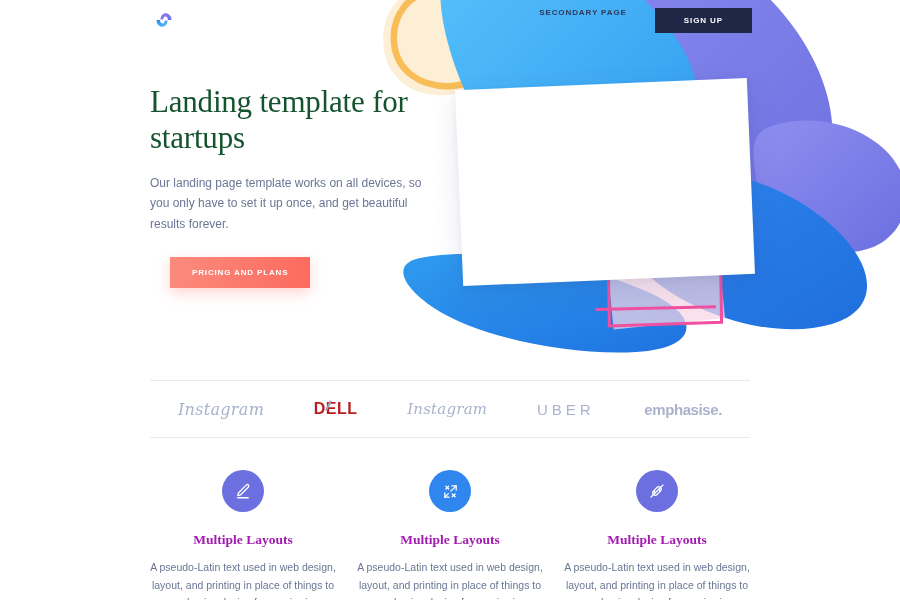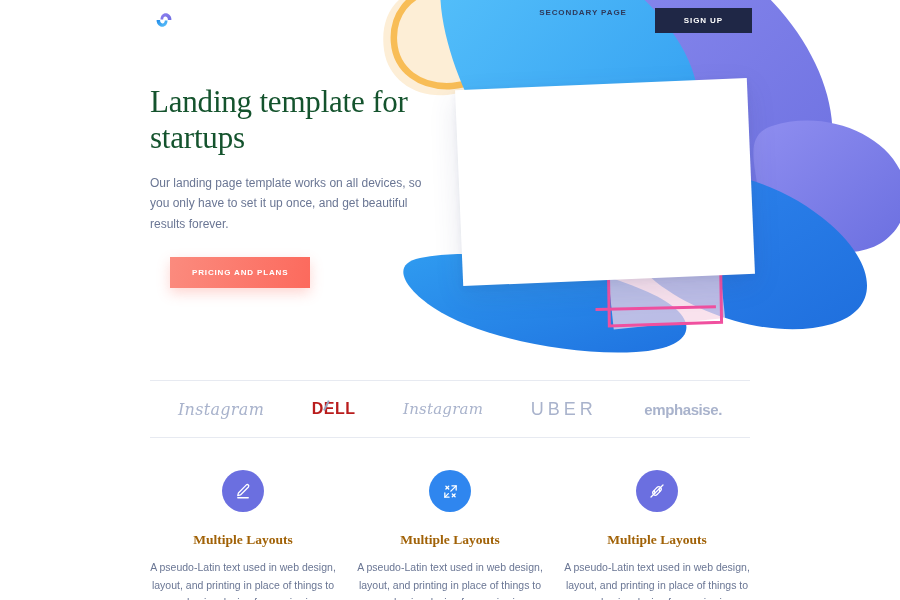--- a/index.html
+++ b/index.html
@@ -89,38 +89,38 @@
     padding:0 28px;
   }
   .brand { color:#a9b3cc; white-space:nowrap; }
   .brand-instagram { font-family:"DejaVu Serif", serif; font-style:italic; font-size:16px; letter-spacing:0.3px;text-align:right; }
   .brand-dell { font-family:"Liberation Sans", sans-serif; font-weight:bold; font-size:16px; letter-spacing:0.5px; position:relative; color:#b91c1c; }
   .brand-dell .slash {
     position:absolute; left:13px; top:2px; width:11px; height:11px;
     border-left:2.6px solid #98a3c0; transform:rotate(26deg);
   }
   .brand-unilever { font-family:"DejaVu Serif", serif; font-style:italic; font-size:15px; letter-spacing:0.2px; }
-  .brand-uber { font-family:"Liberation Sans", sans-serif; font-size:18px; letter-spacing:4px; font-weight:400; }
+  .brand-uber { font-family:"Liberation Sans", sans-serif; font-size:15px; letter-spacing:4px; font-weight:400; }
   .brand-facebook { font-family:"Liberation Sans", sans-serif; font-weight:bold; font-size:15px; letter-spacing:-0.4px; }
 
   
   .features {
     position:absolute; left:150px; top:470px; width:600px;
     display:flex; justify-content:space-between;
   }
   .feature { width:186px; text-align:center; }
   .feat-icon {
     width:42px; height:42px; border-radius:50%;
     margin:0 auto 20px auto;
     display:flex; align-items:center; justify-content:center;
   }
   .feat-icon svg { display:block; }
   .feat-title {
     font-family:"Liberation Serif", serif;
-    font-size:13.5px; font-weight:bold; color:#a16207; margin-bottom:11px;
+    font-size:13.5px; font-weight:bold; color:#a21caf; margin-bottom:11px;
   }
   .feat-desc { font-size:10.5px; line-height:1.68; color:#6a7694; }
 </style>
 </head>
 <body>
 
 <div class="page">
 
   <div class="hero-art">
     <svg viewBox="0 0 520 370" xmlns="http://www.w3.org/2000/svg">

